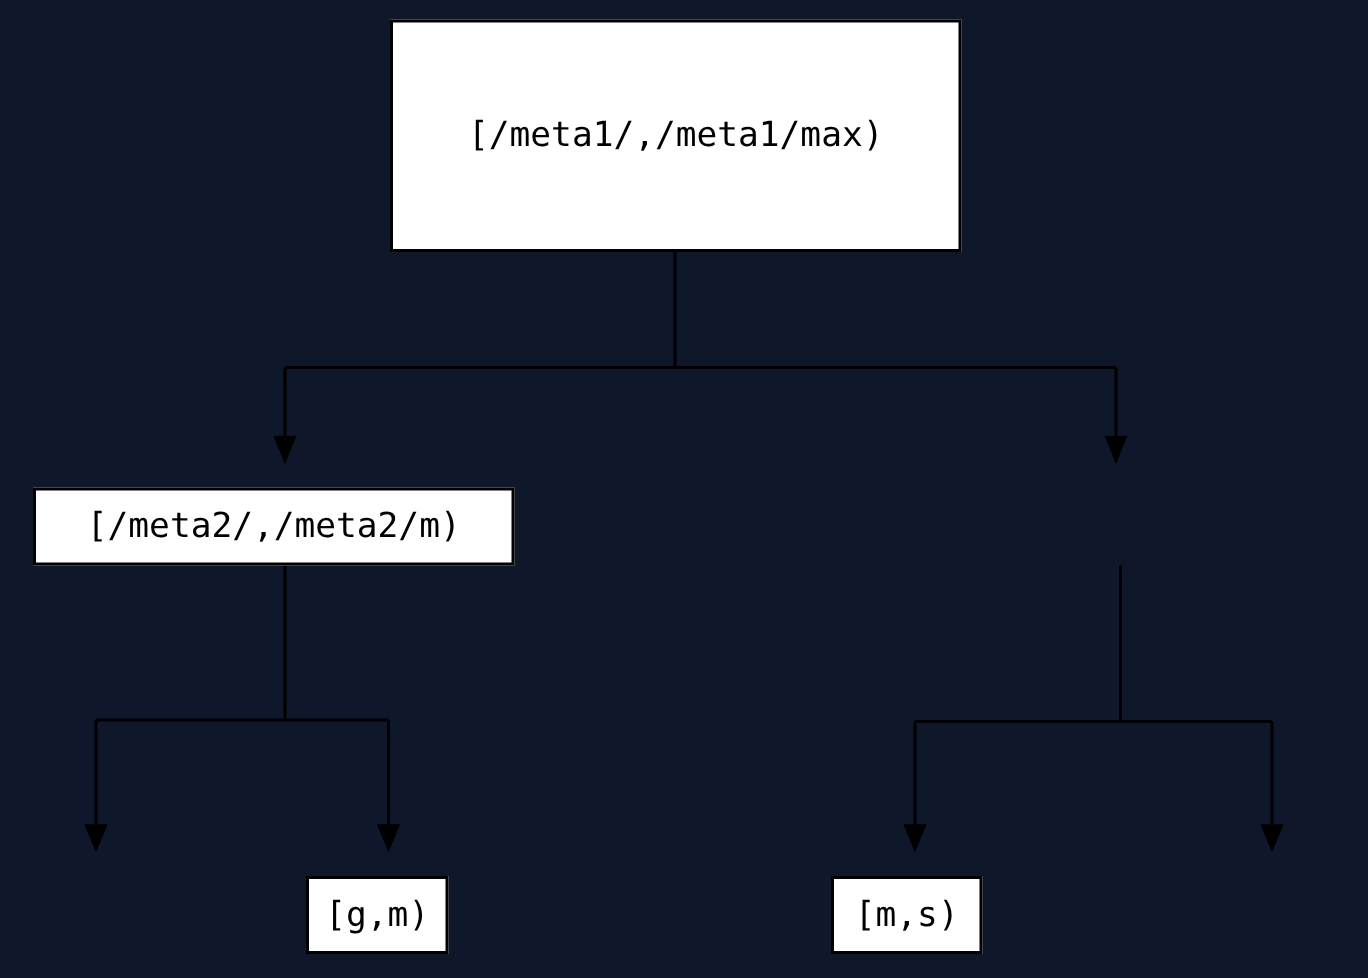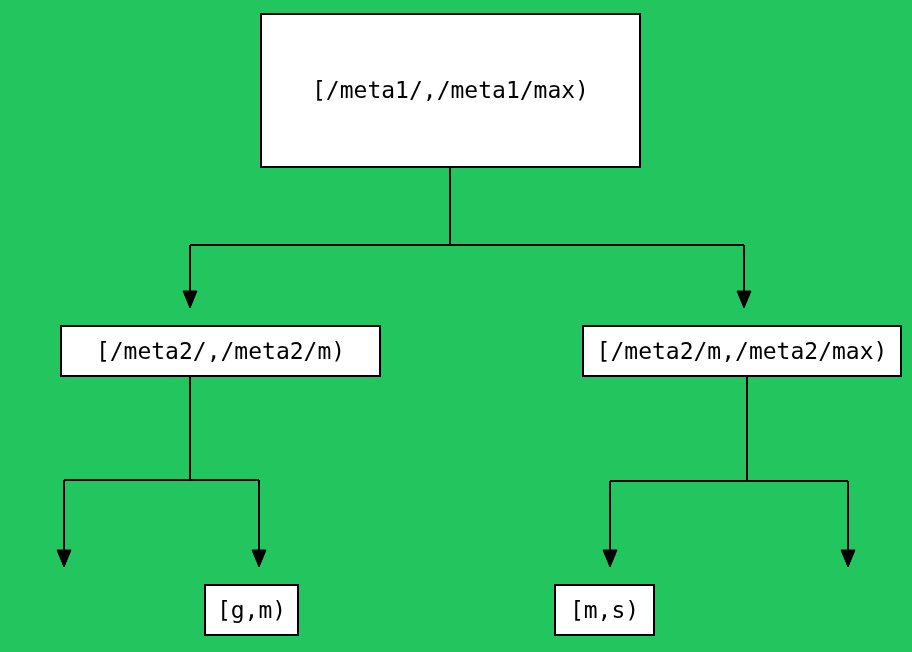--- a/index.html
+++ b/index.html
@@ -4,21 +4,21 @@
 <style>
   html, body {
     margin: 0;
     padding: 0;
     background: #ffffff;
   }
   .canvas {
     position: relative;
     width: 912px;
     height: 652px;
-    background: #22c55e;
+    background: #0f172a;
     font-family: "DejaVu Sans Mono", "Liberation Mono", monospace;
     color: #000000;
     overflow: hidden;
   }
   .edges {
     position: absolute;
     left: 0;
     top: 0;
     width: 912px;
     height: 652px;
@@ -38,21 +38,21 @@
     border: 2px solid #000000;
     background: #ffffff;
     display: flex;
     align-items: center;
     justify-content: center;
     font-size: 23px;
     line-height: 1;
     white-space: nowrap;
   }
   .node-root  { left: 260px; top: 13px;  width: 381px; height: 155px; }
-  .node-mid-left  { left: 22px;  top: 325px; width: 321px; height: 52px; margin-left: 38px; }
+  .node-mid-left  { left: 22px;  top: 325px; width: 321px; height: 52px; }
   .node-mid-right { left: 582px; top: 325px; width: 320px; height: 52px; }
   .node-leaf-0 { left: 8px;   top: 584px; width: 99px;  height: 52px; }
   .node-leaf-1 { left: 204px; top: 584px; width: 95px;  height: 52px; }
   .node-leaf-2 { left: 554px; top: 584px; width: 101px; height: 52px; justify-content: center; }
   .node-leaf-3 { left: 779px; top: 584px; width: 122px; height: 52px; }
 </style>
 </head>
 <body>
 
 <div class="canvas">
@@ -79,23 +79,20 @@
   </svg>
 
   <div class="node node-root">
     <span>[/meta1/,/meta1/max)</span>
   </div>
 
   <div class="node node-mid-left">
     <span>[/meta2/,/meta2/m)</span>
   </div>
 
-  <div class="node node-mid-right">
-    <span>[/meta2/m,/meta2/max)</span>
-  </div>
 
 
   <div class="node node-leaf-1">
     <span>[g,m)</span>
   </div>
 
   <div class="node node-leaf-2">
     <span>[m,s)</span>
   </div>
 

